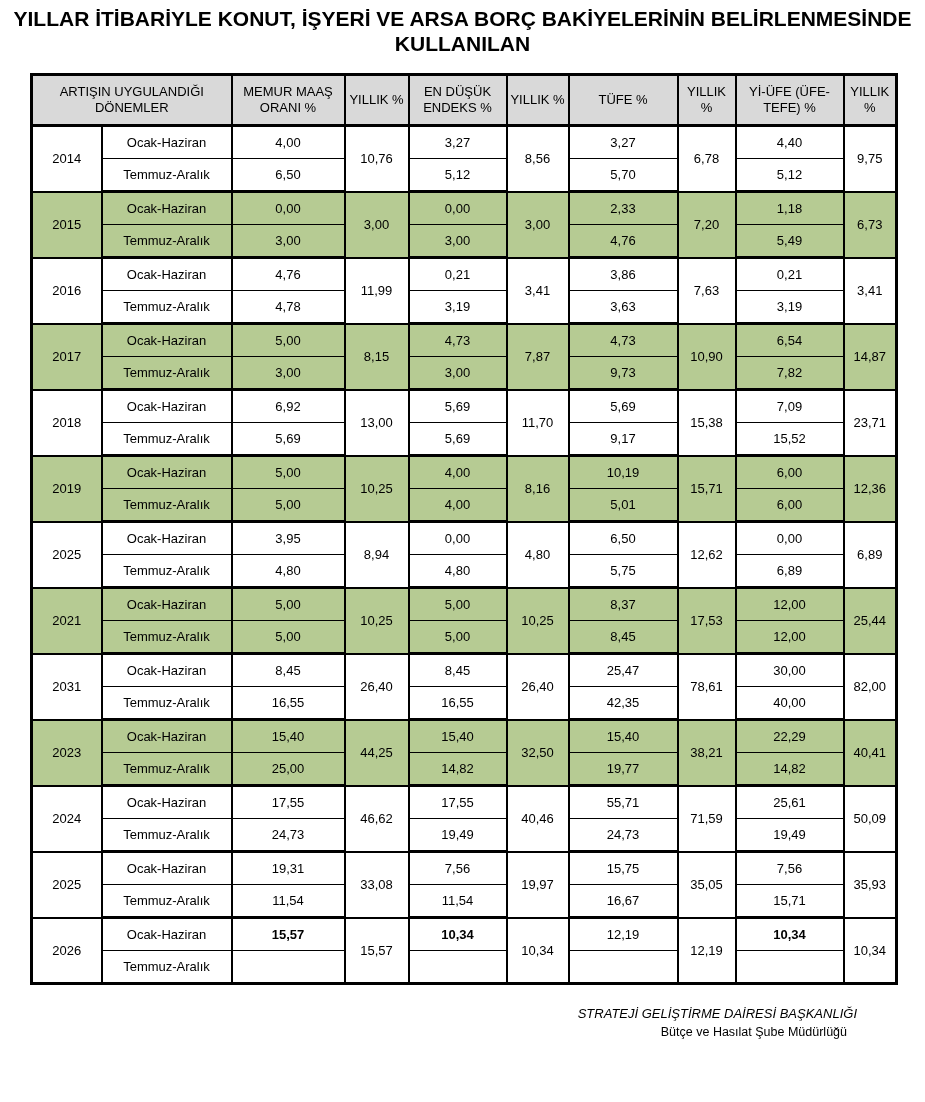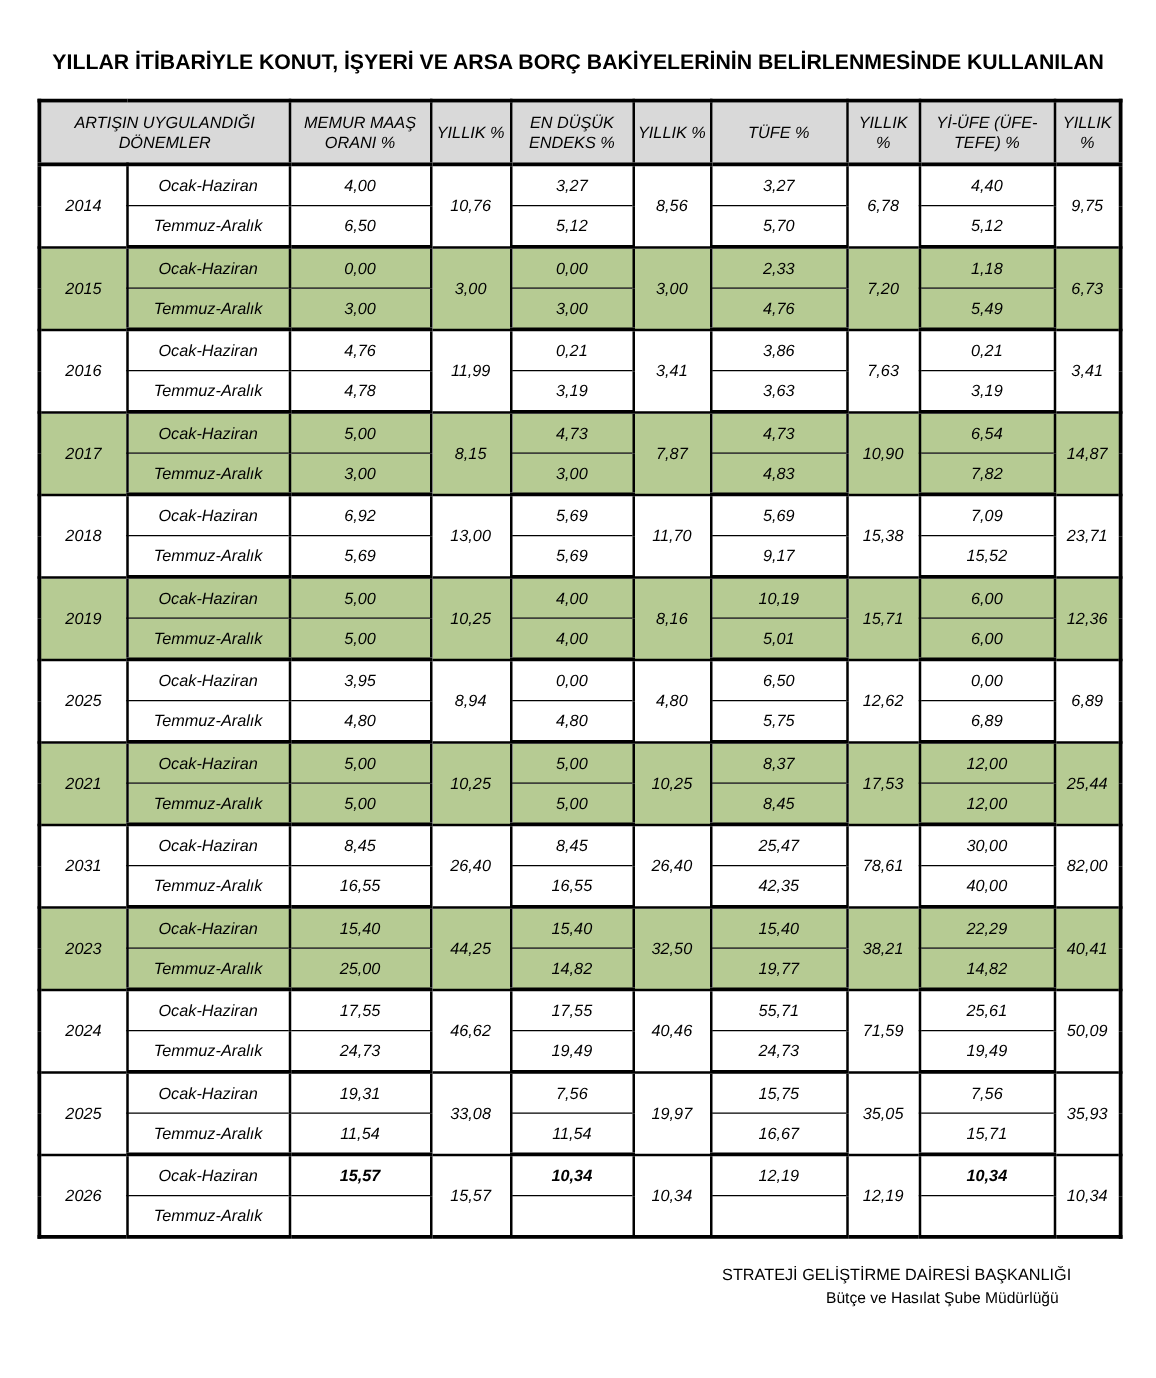--- a/index.html
+++ b/index.html
@@ -1,43 +1,43 @@
 <!DOCTYPE html>
 <html><head>
 <meta charset="utf-8">
 <style>
   html,body{margin:0;padding:0;}
   body{
     width:925px;height:1102px;background:#ffffff;color:#000;
     font-family:"Liberation Sans",sans-serif;position:relative;overflow:hidden;
   }
   .title{
-    margin-top:37px;text-align:center;font-weight:bold;font-size:17px;line-height:25px;
+    margin-top:6px;text-align:center;font-weight:bold;font-size:21px;line-height:25px;
   }
   table.rates{
     border-collapse:collapse;table-layout:fixed;width:865px;
-    margin:17px 16px 0 30px;border:3px solid #000;font-style:italic;
+    margin:17px 16px 0 30px;border:3px solid #000;
   }
   th,td{
     border:2px solid #000;text-align:center;vertical-align:middle;
     font-size:13px;padding:0 2px;overflow:hidden;
   }
   thead th{
     background:#d9d9d9;height:48px;font-weight:normal;line-height:16px;
     border-bottom:3px solid #000;
   }
   tbody td{height:31px;}
   tr.r1 td:not([rowspan="2"]){border-bottom:1px solid #000;}
   tr.r2 td{border-top:1px solid #000;border-bottom:3px solid #000;}
   tr.green td{background:#b6cb93;}
   td.b{font-weight:bold;}
   .footer{
     margin-top:20px;margin-right:68px;text-align:right;line-height:18px;
   }
-  .footer .l1{font-size:13px;}
+  .footer .l1{font-size:13px;font-style:italic;}
   .footer .l2{font-size:12.5px;padding-right:10px;}
 </style>
 </head>
 <body>
 
 <div class="title">
   <div>YILLAR İTİBARİYLE KONUT, İŞYERİ VE ARSA BORÇ BAKİYELERİNİN BELİRLENMESİNDE KULLANILAN</div>
 </div>
 
 <table class="rates">
@@ -133,21 +133,21 @@
         <td rowspan="2">7,87</td>
         <td>4,73</td>
         <td rowspan="2">10,90</td>
         <td>6,54</td>
         <td rowspan="2">14,87</td>
       </tr>
       <tr class="r2 green">
         <td>Temmuz-Aralık</td>
         <td>3,00</td>
         <td>3,00</td>
-        <td>4,83</td>
+        <td>9,73</td>
         <td>7,82</td>
       </tr>
       <tr class="r1">
         <td rowspan="2">2018</td>
         <td>Ocak-Haziran</td>
         <td>6,92</td>
         <td rowspan="2">13,00</td>
         <td>5,69</td>
         <td rowspan="2">11,70</td>
         <td>5,69</td>

